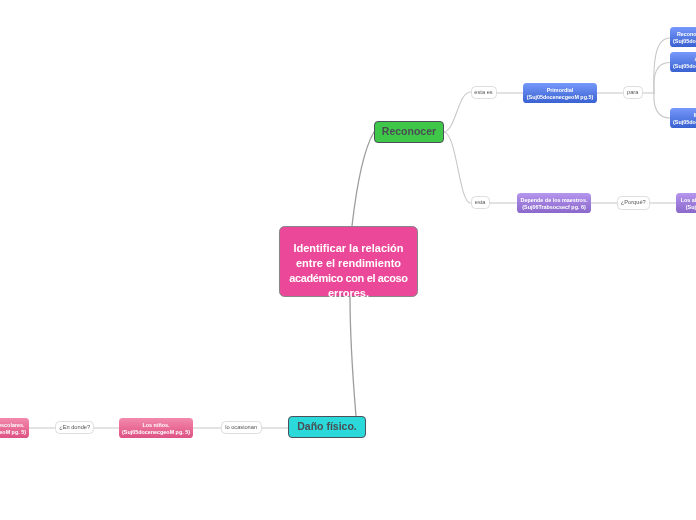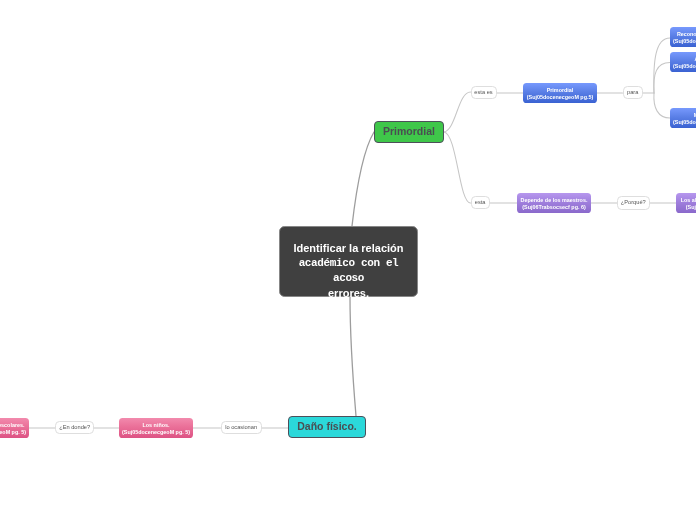--- a/index.html
+++ b/index.html
@@ -10,21 +10,21 @@
   svg.edges{position:absolute;left:0;top:0;width:696px;height:520px;pointer-events:none;}
 
   .node{position:absolute;box-sizing:border-box;display:flex;align-items:center;
         justify-content:center;text-align:center;white-space:pre-line;}
 
   
   .topic{border:1.5px solid #4d4f5a;border-radius:4px;color:#4a4d52;
          font-weight:bold;font-size:10.5px;line-height:1.1;}
 
   
-  .central{background:#404040;border:1.4px solid #878787;border-radius:5.5px;
+  .central{background:#ec4899;border:1.4px solid #878787;border-radius:5.5px;
            color:#ffffff;font-weight:bold;font-size:11px;line-height:15px;padding-top:18px;}
 
   
   .conn{background:#ffffff;border:1px solid #dedede;border-radius:4.5px;
         color:#555555;font-size:5.7px;line-height:1;letter-spacing:0px;padding-top:0.5px;}
 
   
   .detail{border-radius:3.6px;color:#ffffff;font-size:5.4px;font-weight:600;
           line-height:7.4px;letter-spacing:0px;padding-top:2.4px;}
   .detail.blue{background:linear-gradient(180deg,#7799fd 0%,#5a7fe6 45%,#3a62d2 100%);}
@@ -53,25 +53,26 @@
       <path d="M649.5,203 L676,203"></path>
       <path d="M288,428 L261.5,428"></path>
       <path d="M192,428 L220.5,428"></path>
       <path d="M119,428 L94.1,428"></path>
       <path d="M55.3,428 L29,428"></path>
     </g>
   </svg>
 
   <div class="node central" style="left:279px;top:226px;width:139px;height:71px;flex-direction:column;">
     <span>Identificar la relación</span>
-    <span style="letter-spacing:-0.37px;font-family:Liberation Mono, monospace;">académico con el acoso</span>
+    <span>entre el rendimiento</span>
+    <span style="letter-spacing:-0.37px;">académico con el acoso</span>
     <span>errores.</span>
   </div>
 
-  <div class="node topic" style="left:374px;top:121px;width:70px;height:22px;background:#3fc74a;">Primordial</div>
+  <div class="node topic" style="left:374px;top:121px;width:70px;height:22px;background:#3fc74a;">Reconocer</div>
 
   <div class="node topic" style="left:288px;top:416px;width:78px;height:22px;background:#2bd8da;">Daño físico.</div>
 
   <div class="node conn" style="left:470.5px;top:86.3px;width:26px;height:13.1px;">esta es</div>
 
   <div class="node conn" style="left:622.5px;top:86.2px;width:20.5px;height:13px;">para</div>
 
   <div class="node conn" style="left:470.5px;top:196.2px;width:19.3px;height:13px;">esta</div>
 
   <div class="node conn" style="left:617px;top:196.2px;width:32.5px;height:13.6px;">¿Porqué?</div>

